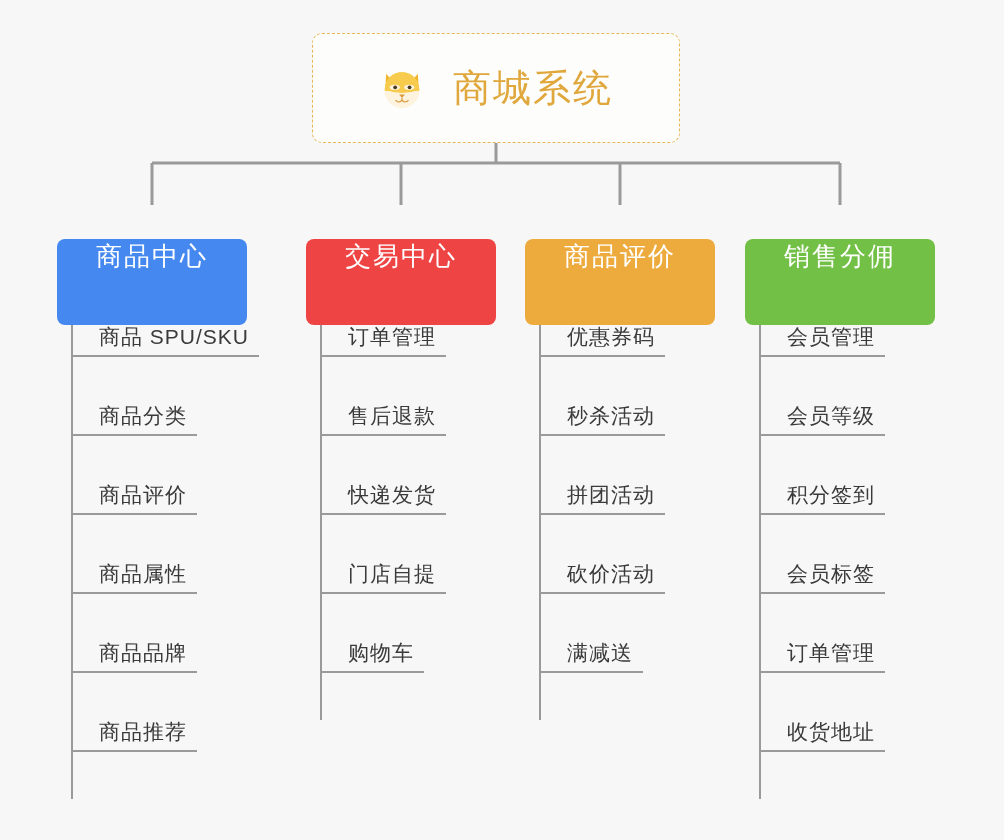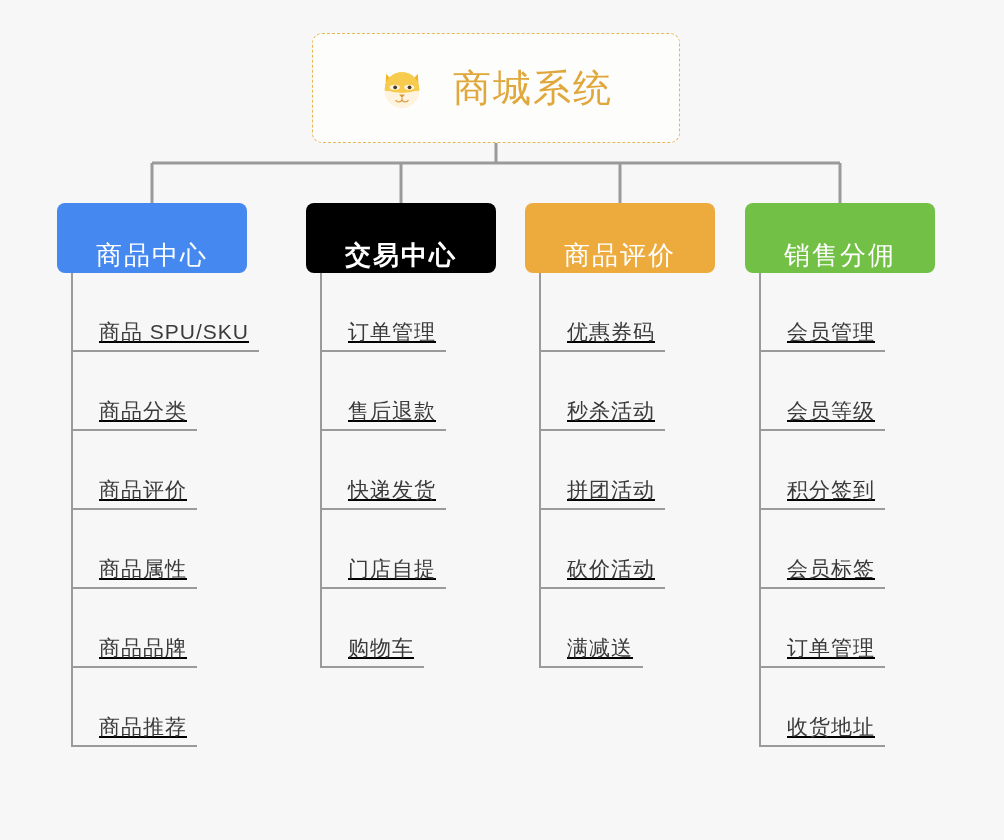--- a/index.html
+++ b/index.html
@@ -73,44 +73,44 @@
     position: absolute;
     top: 203px;
     width: 190px;
   }
   .column-0 { left: 57px;  }
   .column-1 { left: 306px; }
   .column-2 { left: 525px; }
   .column-3 { left: 745px; }
 
   .category-box {
-    height: 70px;
+    height: 86px;
     border-radius: 8px;
     display: flex;
-    align-items: flex-end;
+    align-items: flex-start;
     justify-content: center;
     color: #ffffff;
     font-size: 26px;
     letter-spacing: 2px;
     box-sizing: border-box;
+    margin-top: 36px;
   }
 
   
   .leaf-list {
     position: relative;
     margin-left: 14px;
     padding-left: 0;
     border-left: 2px solid #9a9a9a;
   }
   .leaf-item {
     height: 79px;
     position: relative;
     display: flex;
-    align-items: flex-end;
-    text-decoration: underline;
+    align-items: flex-start;
   }
   .leaf-label {
     display: inline-block;
     font-size: 21px;
     color: #3a3a3a;
     letter-spacing: 1px;
     padding: 0 10px 6px 26px;
     border-bottom: 2px solid #9a9a9a;
     white-space: nowrap;
     line-height: 1.15;
@@ -173,21 +173,21 @@
         <div class="leaf-item">
             <span class="leaf-label">商品品牌</span>
           </div>
         <div class="leaf-item">
             <span class="leaf-label">商品推荐</span>
           </div>
       </div>
     </div>
 
     <div class="column column-1">
-      <div class="category-box" style="background: #000000; font-weight: bold;">
+      <div class="category-box" style="background: #ef4444;">
         <span>交易中心</span>
       </div>
       <div class="leaf-list">
         <div class="leaf-item">
             <span class="leaf-label">订单管理</span>
           </div>
         <div class="leaf-item">
             <span class="leaf-label">售后退款</span>
           </div>
         <div class="leaf-item">

